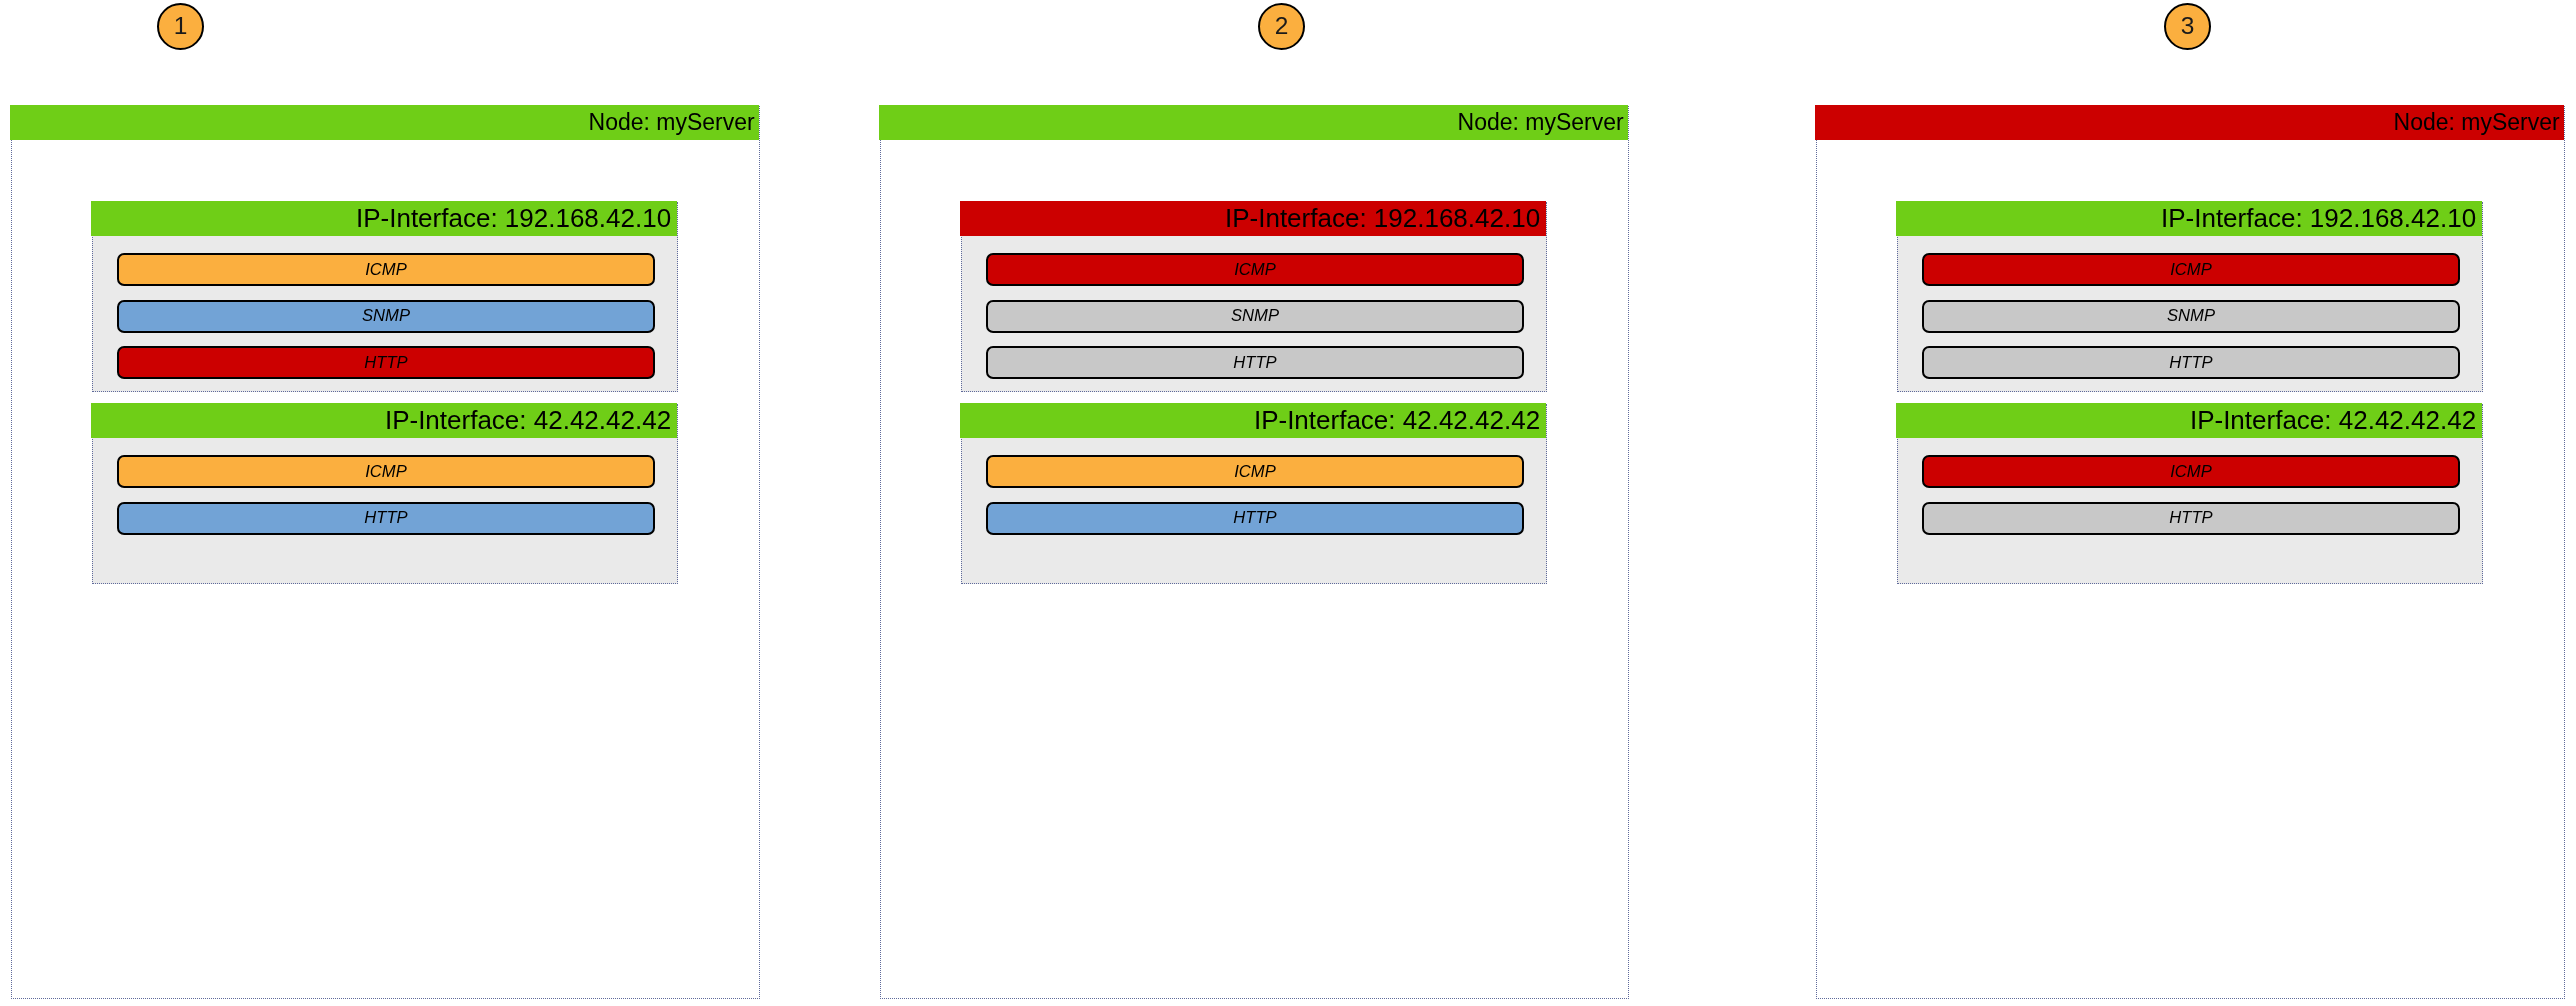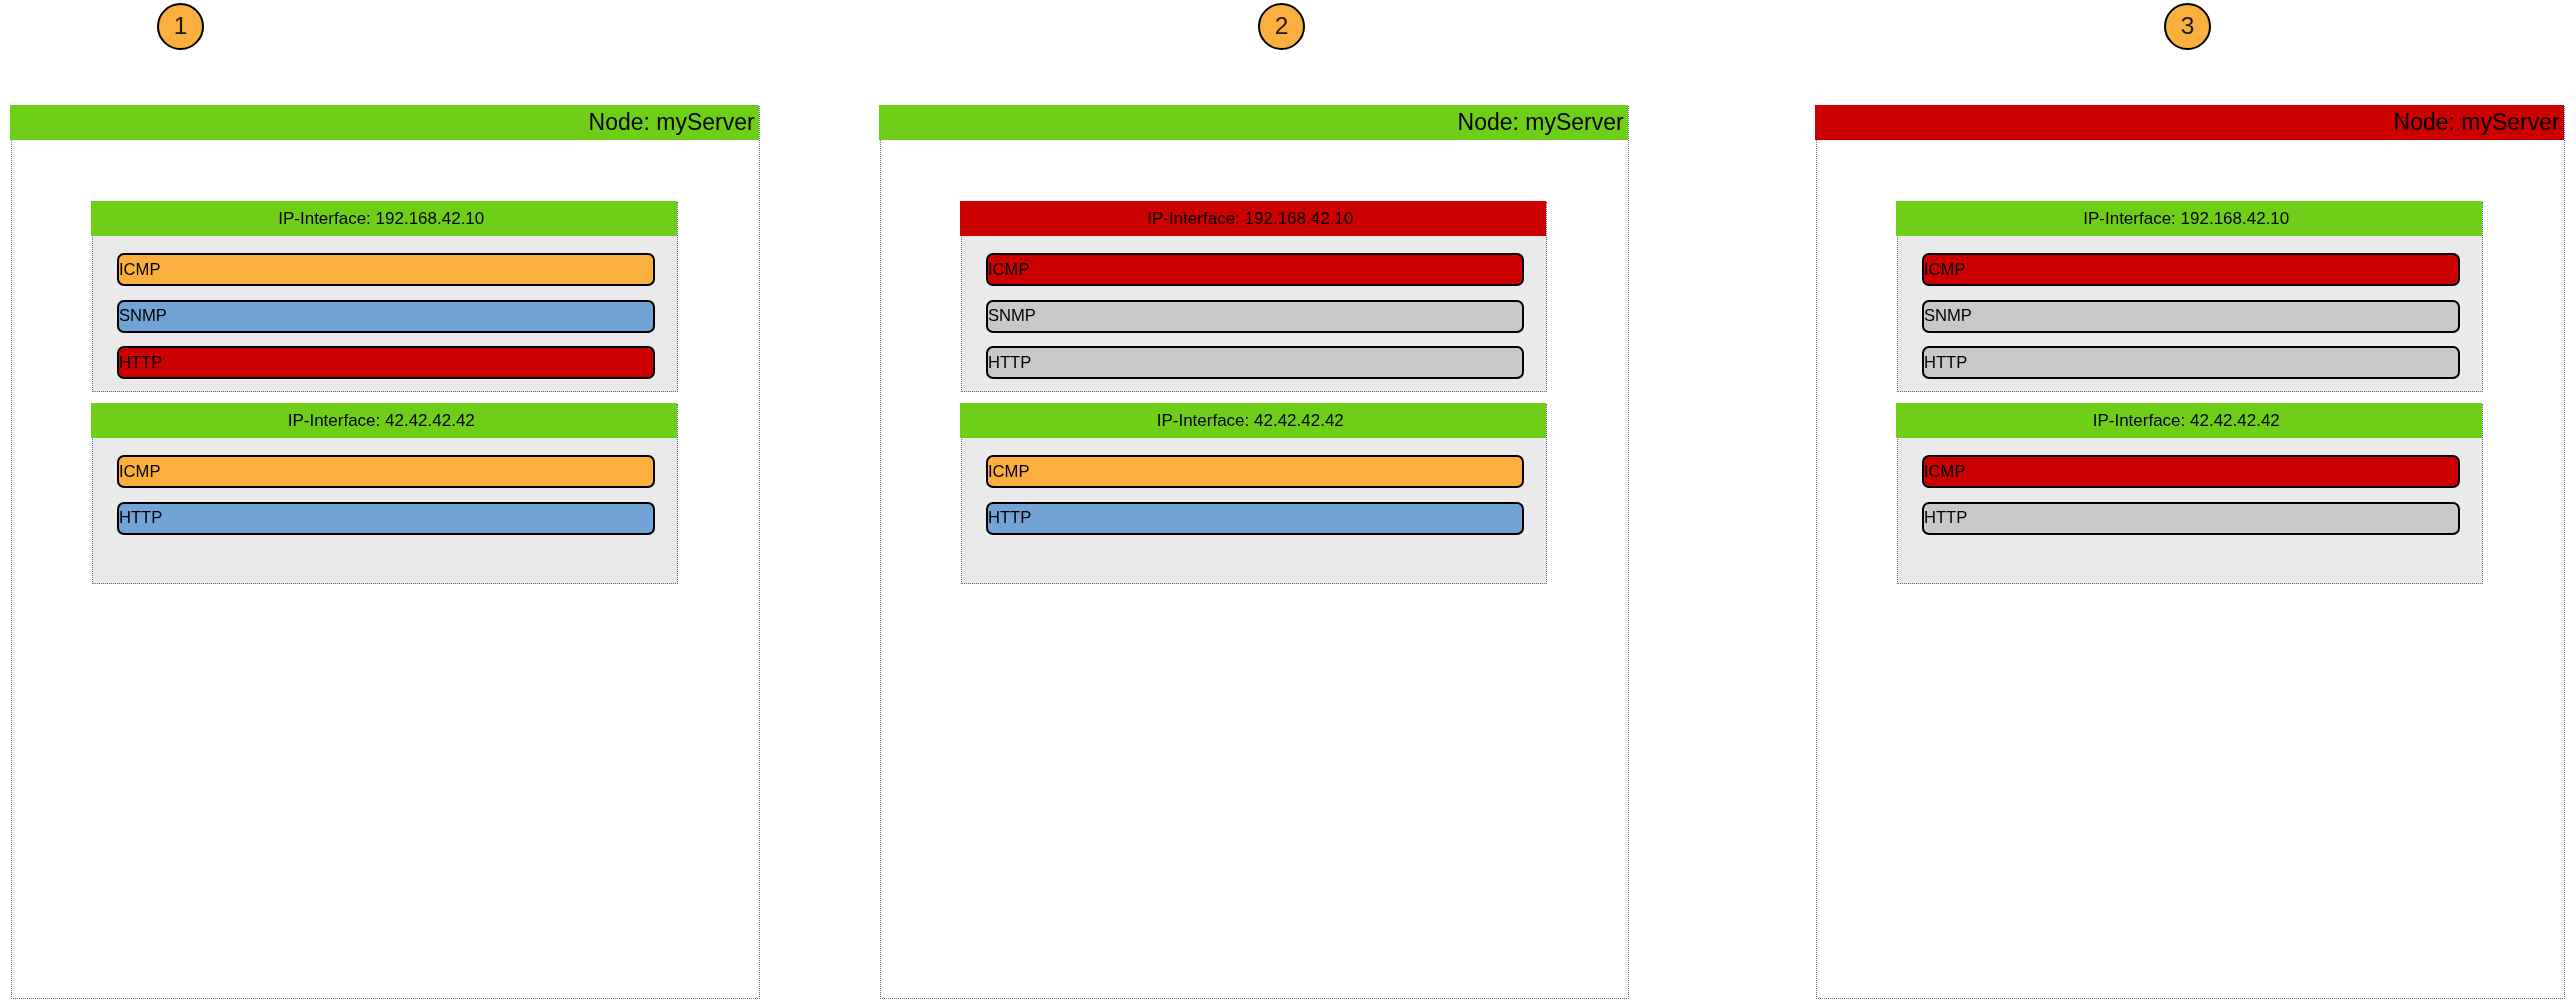--- a/index.html
+++ b/index.html
@@ -79,46 +79,48 @@
 
   .iface-header {
     position: absolute;
     left: -1.6px;
     top: -1.6px;
     width: 586px;
     height: 35px;
     box-sizing: border-box;
     display: flex;
     align-items: center;
-    justify-content: center;
+    justify-content: flex-end;
     padding-right: 6.3px;
-    font-size: 17px;
+    font-size: 26px;
     color: #000000;
     white-space: nowrap;
   }
 
   .svc-list {
     position: absolute;
     left: 0;
     top: 33px;
     width: 586px;
     padding: 17.4px 24px 0 24px;
     box-sizing: border-box;
   }
 
   .svc {
     height: 33px;
     border: 2.4px solid #000000;
     border-radius: 7.1px;
     box-sizing: border-box;
     display: flex;
     align-items: center;
+    justify-content: center;
     font-size: 16.6px;
     color: #000000;
     margin-bottom: 13.5px;
+    font-style: italic;
   }
   .svc:last-child { margin-bottom: 16px; }
 </style>
 </head>
 <body>
 
 <div class="stage">
 
   <div class="step-badge" style="left:157px; top:3.2px;">
     <span>1</span>

